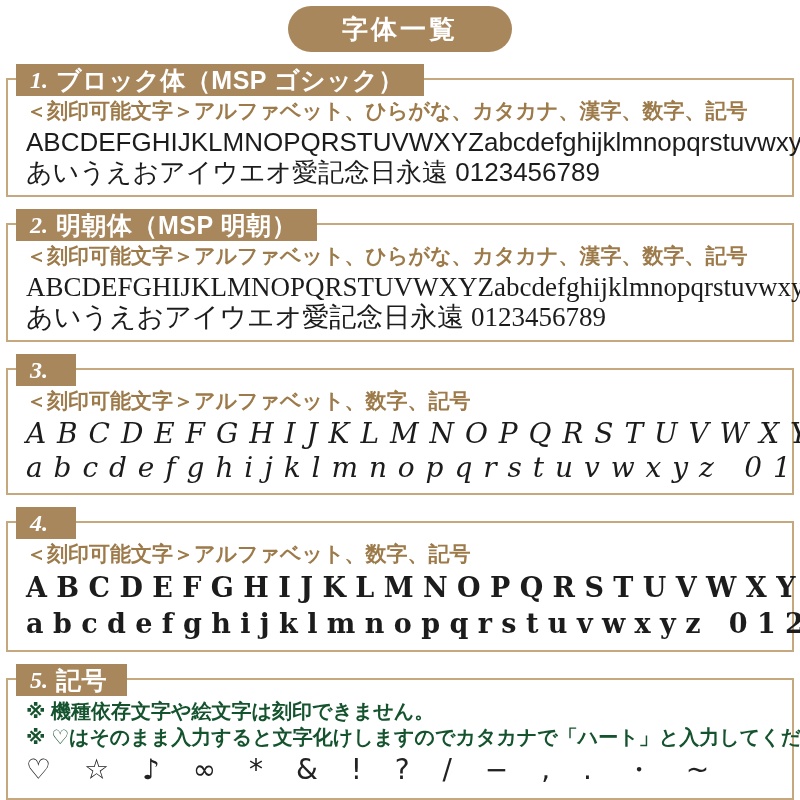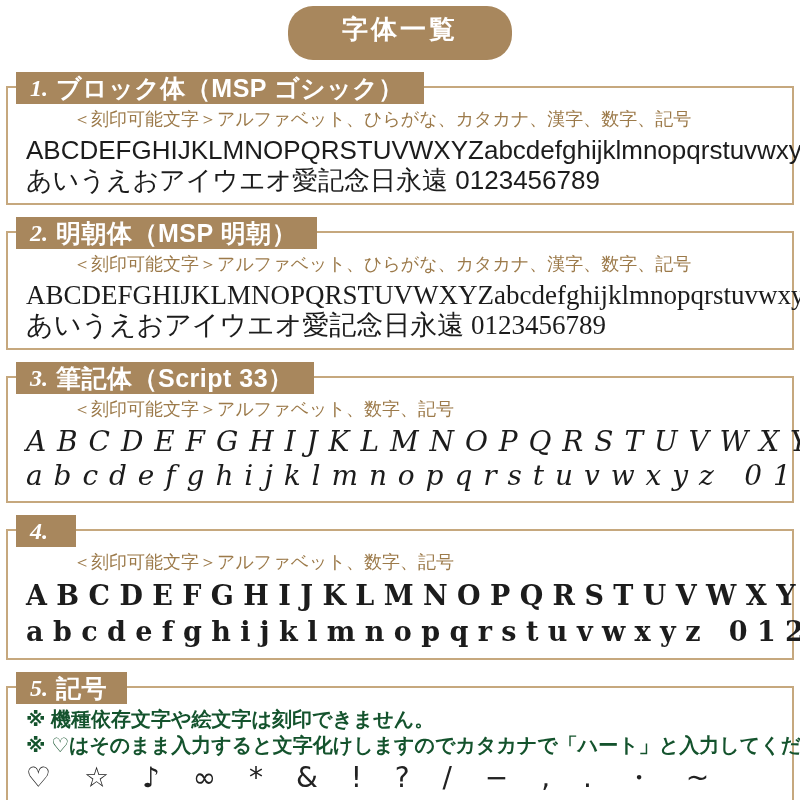--- a/index.html
+++ b/index.html
@@ -9,21 +9,21 @@
     height: 800px;
     background: #ffffff;
     overflow: hidden;
     font-family: "Liberation Sans", "DejaVu Sans", sans-serif;
   }
   .page { width: 800px; height: 800px; position: relative; }
 
   
   .title-pill {
     width: 224px;
-    height: 54px;
+    height: 46px;
     margin: 6px auto 8px;
     background: #a8875d;
     border-radius: 25px;
     color: #ffffff;
     font-size: 26px;
     font-weight: bold;
     text-align: center;
     line-height: 46px;
     letter-spacing: 3px;
   }
@@ -56,26 +56,25 @@
   }
   .sec-name {
     font-weight: bold;
     font-size: 25px;
     letter-spacing: 0.5px;
   }
   .sec-body { padding: 18px 8px 8px 18px; }
 
   .note {
     color: #9c7a4a;
-    font-weight: normal;
-    font-size: 18px;
+    font-weight: bold;
+    font-size: 21px;
     line-height: 26px;
     margin-bottom: 3px;
     white-space: pre;
-    margin-left: 47px;
   }
   .sample { color: #1c1c1c; white-space: pre; }
   .s-gothic {
     font-family: "Liberation Sans", "DejaVu Sans", sans-serif;
     font-size: 26px;
     line-height: 30px;
   }
   .s-mincho {
     font-family: "Liberation Serif", "DejaVu Serif", serif;
     font-size: 27px;
@@ -136,21 +135,20 @@
     <div class="sec-body">
       <div class="note">＜刻印可能文字＞アルファベット、ひらがな、カタカナ、漢字、数字、記号</div>
       <div class="sample s-mincho">ABCDEFGHIJKLMNOPQRSTUVWXYZabcdefghijklmnopqrstuvwxyz</div>
       <div class="sample s-mincho">あいうえおアイウエオ愛記念日永遠 0123456789</div>
     </div>
   </section>
 
   <section class="sec">
     <div class="sec-bar">
       <span class="sec-num">3.</span>
-      <span class="sec-name">筆記体（Script 33）</span>
     </div>
     <div class="sec-body">
       <div class="note">＜刻印可能文字＞アルファベット、数字、記号</div>
       <div class="sample s-script">A B C D E F G H I J K L M N O P Q R S T U V W X Y Z</div>
       <div class="sample s-script">a b c d e f g h i j k l m n o p q r s t u v w x y z   0 1 2 3 4 5 6 7 8 9</div>
     </div>
   </section>
 
   <section class="sec">
     <div class="sec-bar">

